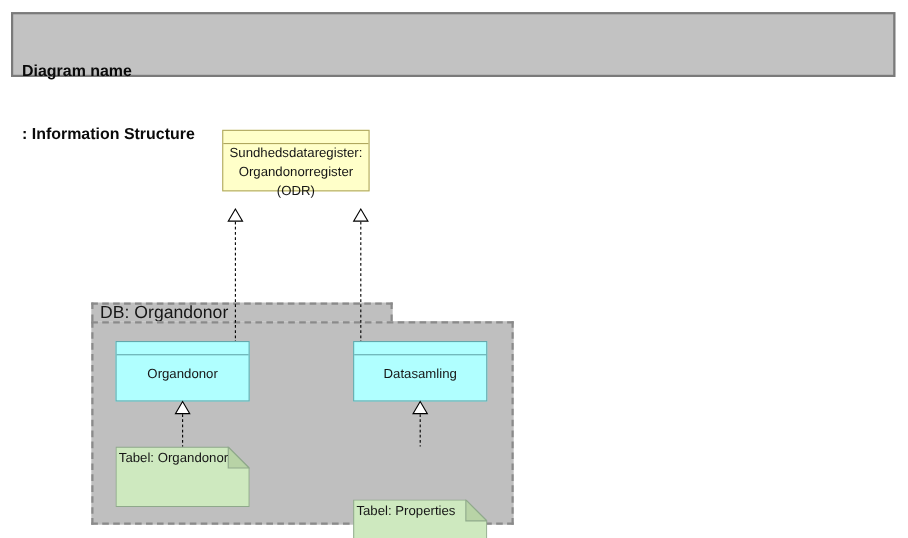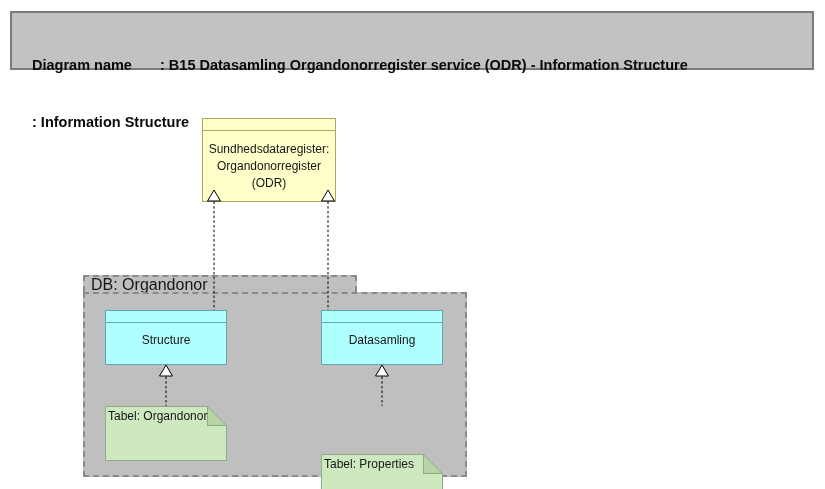--- a/index.html
+++ b/index.html
@@ -9,21 +9,21 @@
   }
   *{box-sizing:border-box;}
 
   
   .header{
     position:absolute;left:10px;top:11px;width:804px;height:59px;
     background:var(--header_fill);border:2px solid var(--header_stroke);
     padding:5px 8px;font-weight:bold;font-size:14.5px;line-height:19px;
     white-space:pre;color:#0a0a0a;
   }
-  .hrow{display:flex;margin-left:12px;}
+  .hrow{display:flex;}
   .hlabel{display:inline-block;width:128px;flex:0 0 128px;}
 
   
   .group-tab{
     position:absolute;left:83px;top:275px;width:274px;height:17px;
     background:var(--group_fill);
     border:2px dashed var(--group_stroke);border-bottom:none;
     font-size:16px;line-height:13px;padding:1px 0 0 6px;color:#161616;
     z-index:1;
   }
@@ -35,21 +35,21 @@
   }
 
   
   .obj{
     position:absolute;display:flex;flex-direction:column;
     font-size:12px;text-align:center;color:#161616;z-index:2;
   }
   .obj .strip{height:12px;flex:0 0 12px;border-bottom:1px solid;}
   .obj .obj-label{flex:1;display:flex;flex-direction:column;align-items:center;justify-content:center;line-height:17px;padding:0 2px;}
   .service{
-    left:202px;top:118px;width:134px;height:84px;
+    left:202px;top:118px;width:134px;height:56px;
     background:var(--service_fill);border:1px solid var(--service_stroke);
   }
   .service .strip{border-bottom-color:var(--service_stroke);}
   .entity{
     width:122px;height:55px;
     background:var(--entity_fill);border:1px solid var(--entity_stroke);
   }
   .entity .strip{border-bottom-color:var(--entity_stroke);}
   .entity .obj-label{padding-bottom:6px;}
   #entity-0{left:105px;top:310px;}
@@ -69,21 +69,21 @@
   
   .connectors{position:absolute;left:0;top:0;z-index:3;pointer-events:none;}
   .connectors line{stroke:var(--connector);stroke-width:1;stroke-dasharray:2.5 2.2;}
   .connectors polygon.head{fill:#ffffff;stroke:var(--connector);stroke-width:1;}
 </style>
 </head>
 <body>
 
 <div class="header">
   <div class="hrow">
-    <span class="hlabel">Diagram name</span><span>: B15 Datasamling Organdonorregister service (ODR) - Information Structure</span>
+    <span class="hlabel">Diagram name</span>
   </div>
   <div class="hrow">
     <span>: Information Structure</span>
   </div>
 </div>
 
 <div class="group-tab">
   <span>DB: Organdonor</span>
 </div>
 <div class="group-body"></div>
@@ -93,21 +93,21 @@
   <div class="obj-label">
     <span>Sundhedsdataregister:</span>
     <span>Organdonorregister</span>
     <span>(ODR)</span>
   </div>
 </div>
 
 <div class="obj entity" id="entity-0">
   <div class="strip"></div>
   <div class="obj-label">
-      <span>Structure</span>
+      <span>Organdonor</span>
     </div>
 </div>
 <div class="obj entity" id="entity-1">
   <div class="strip"></div>
   <div class="obj-label">
       <span>Datasamling</span>
     </div>
 </div>
 
 <div class="note" id="note-0">

